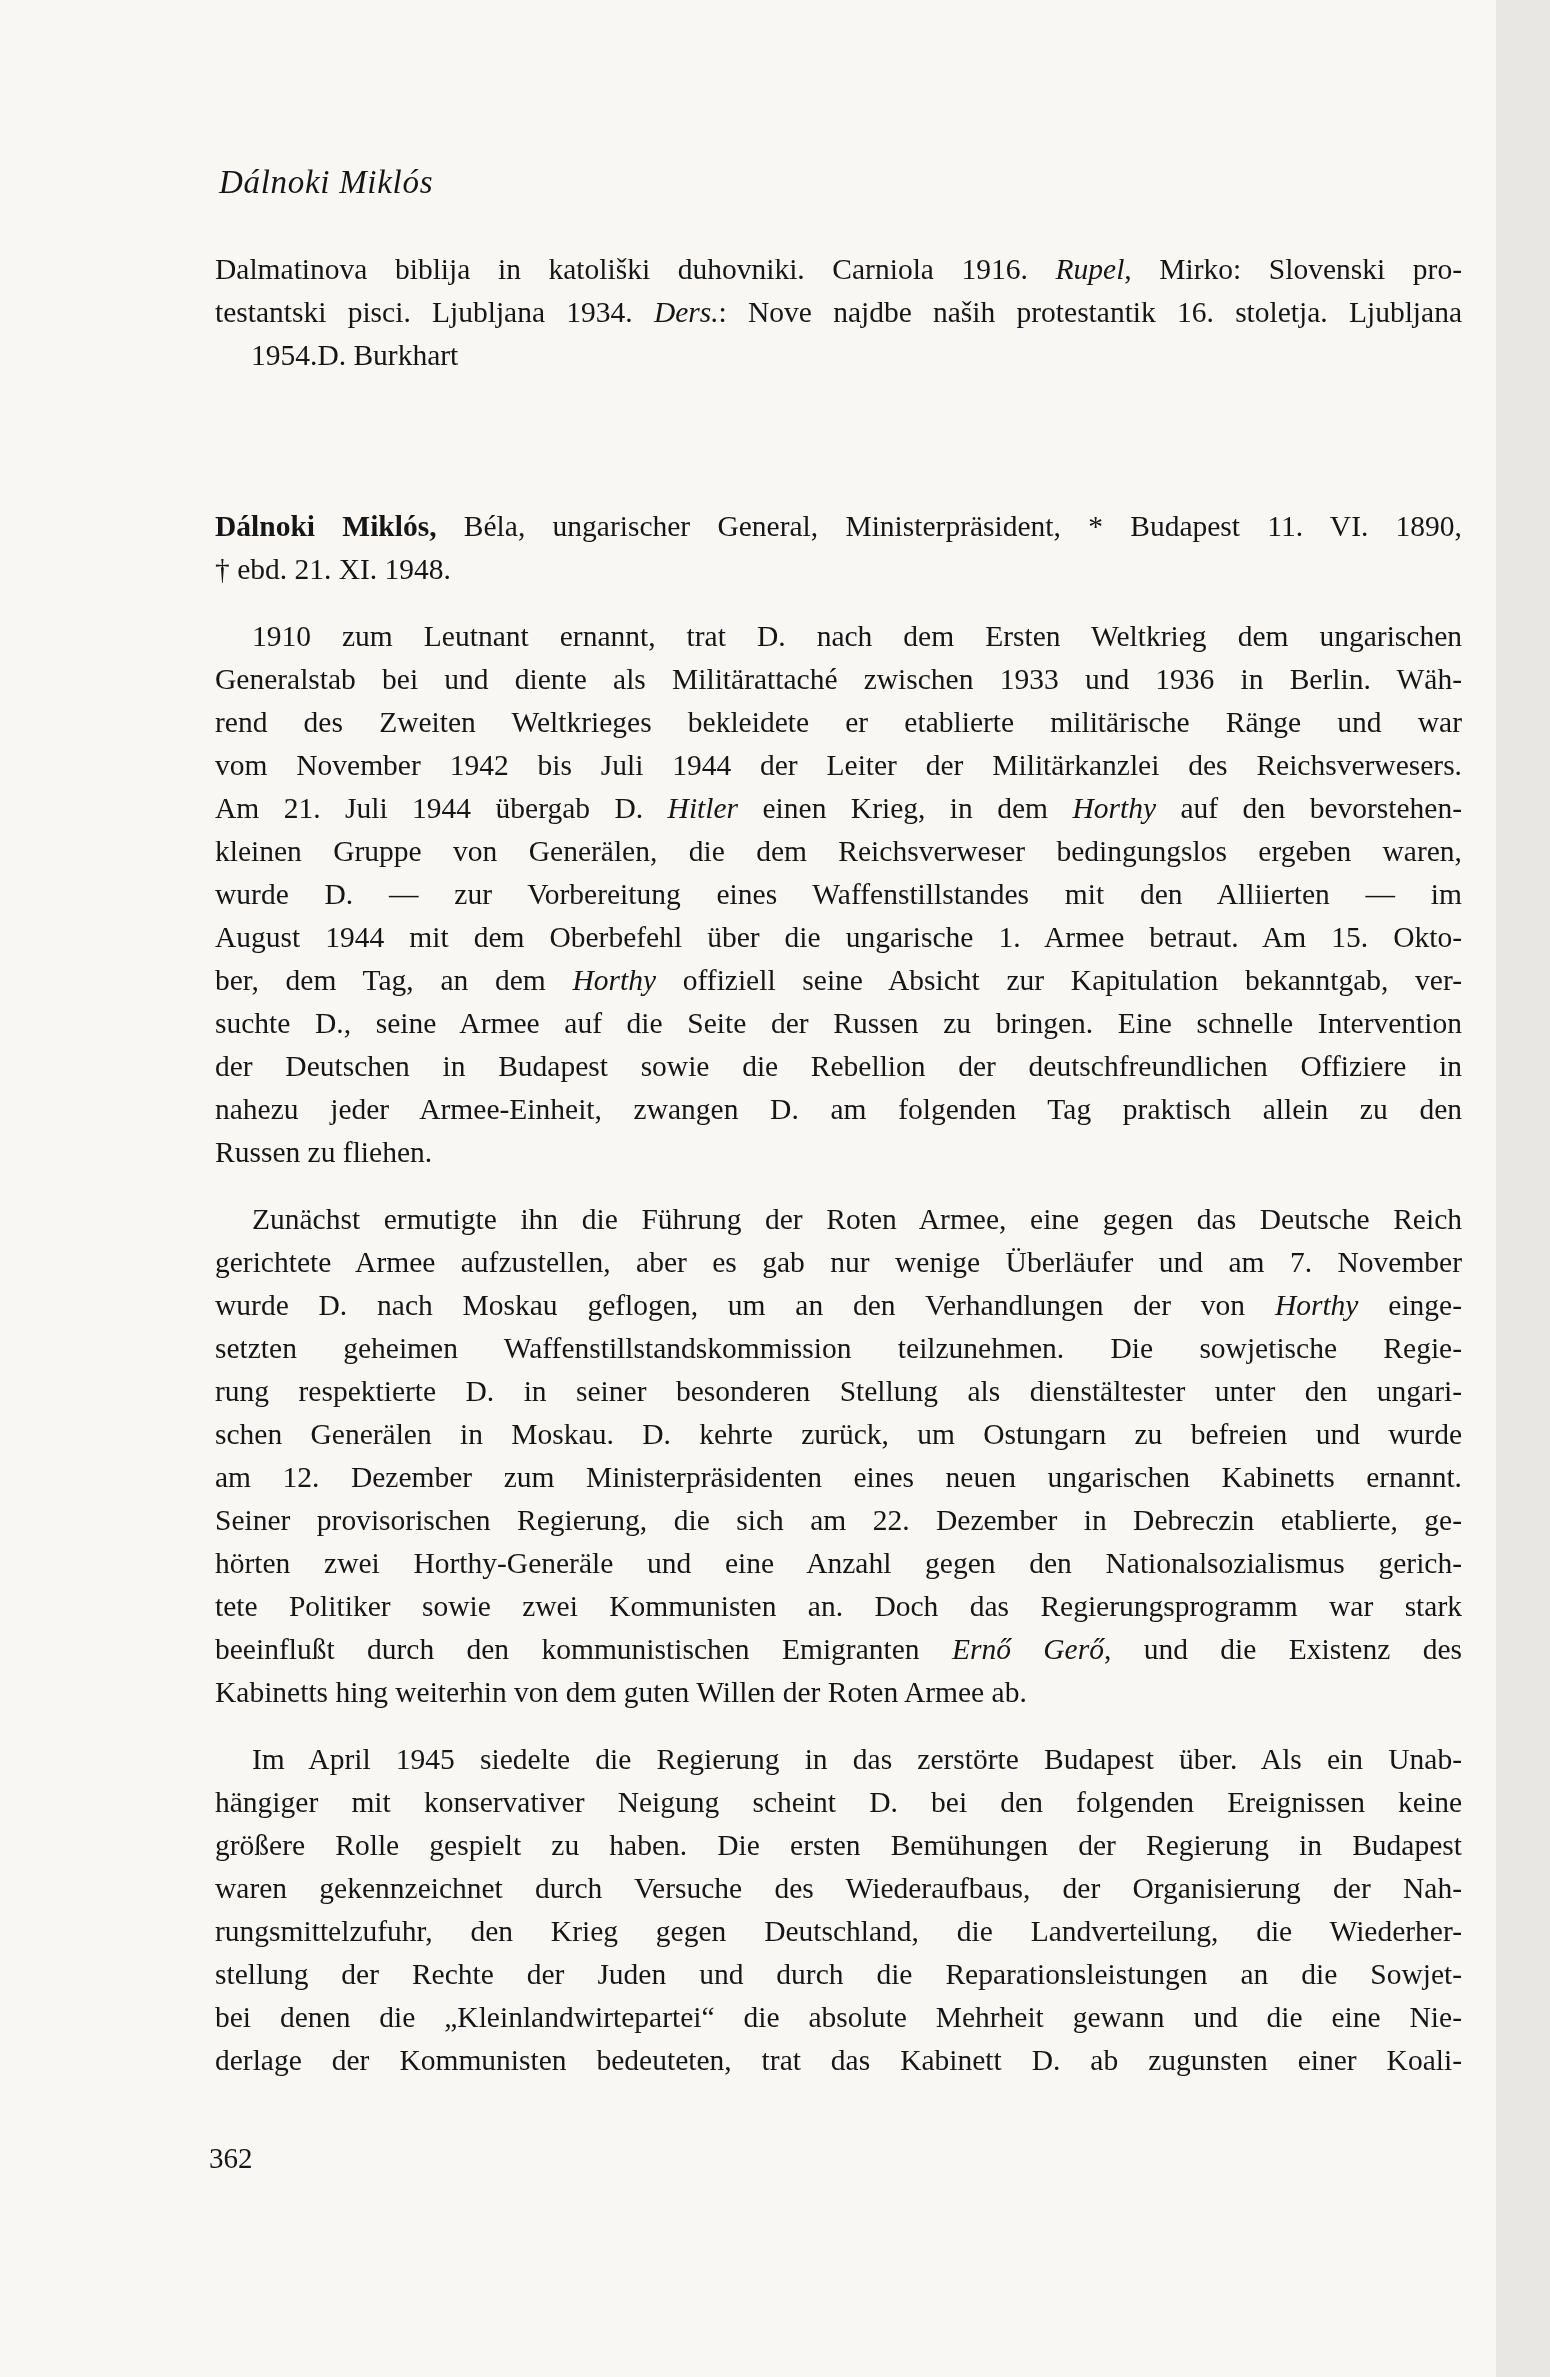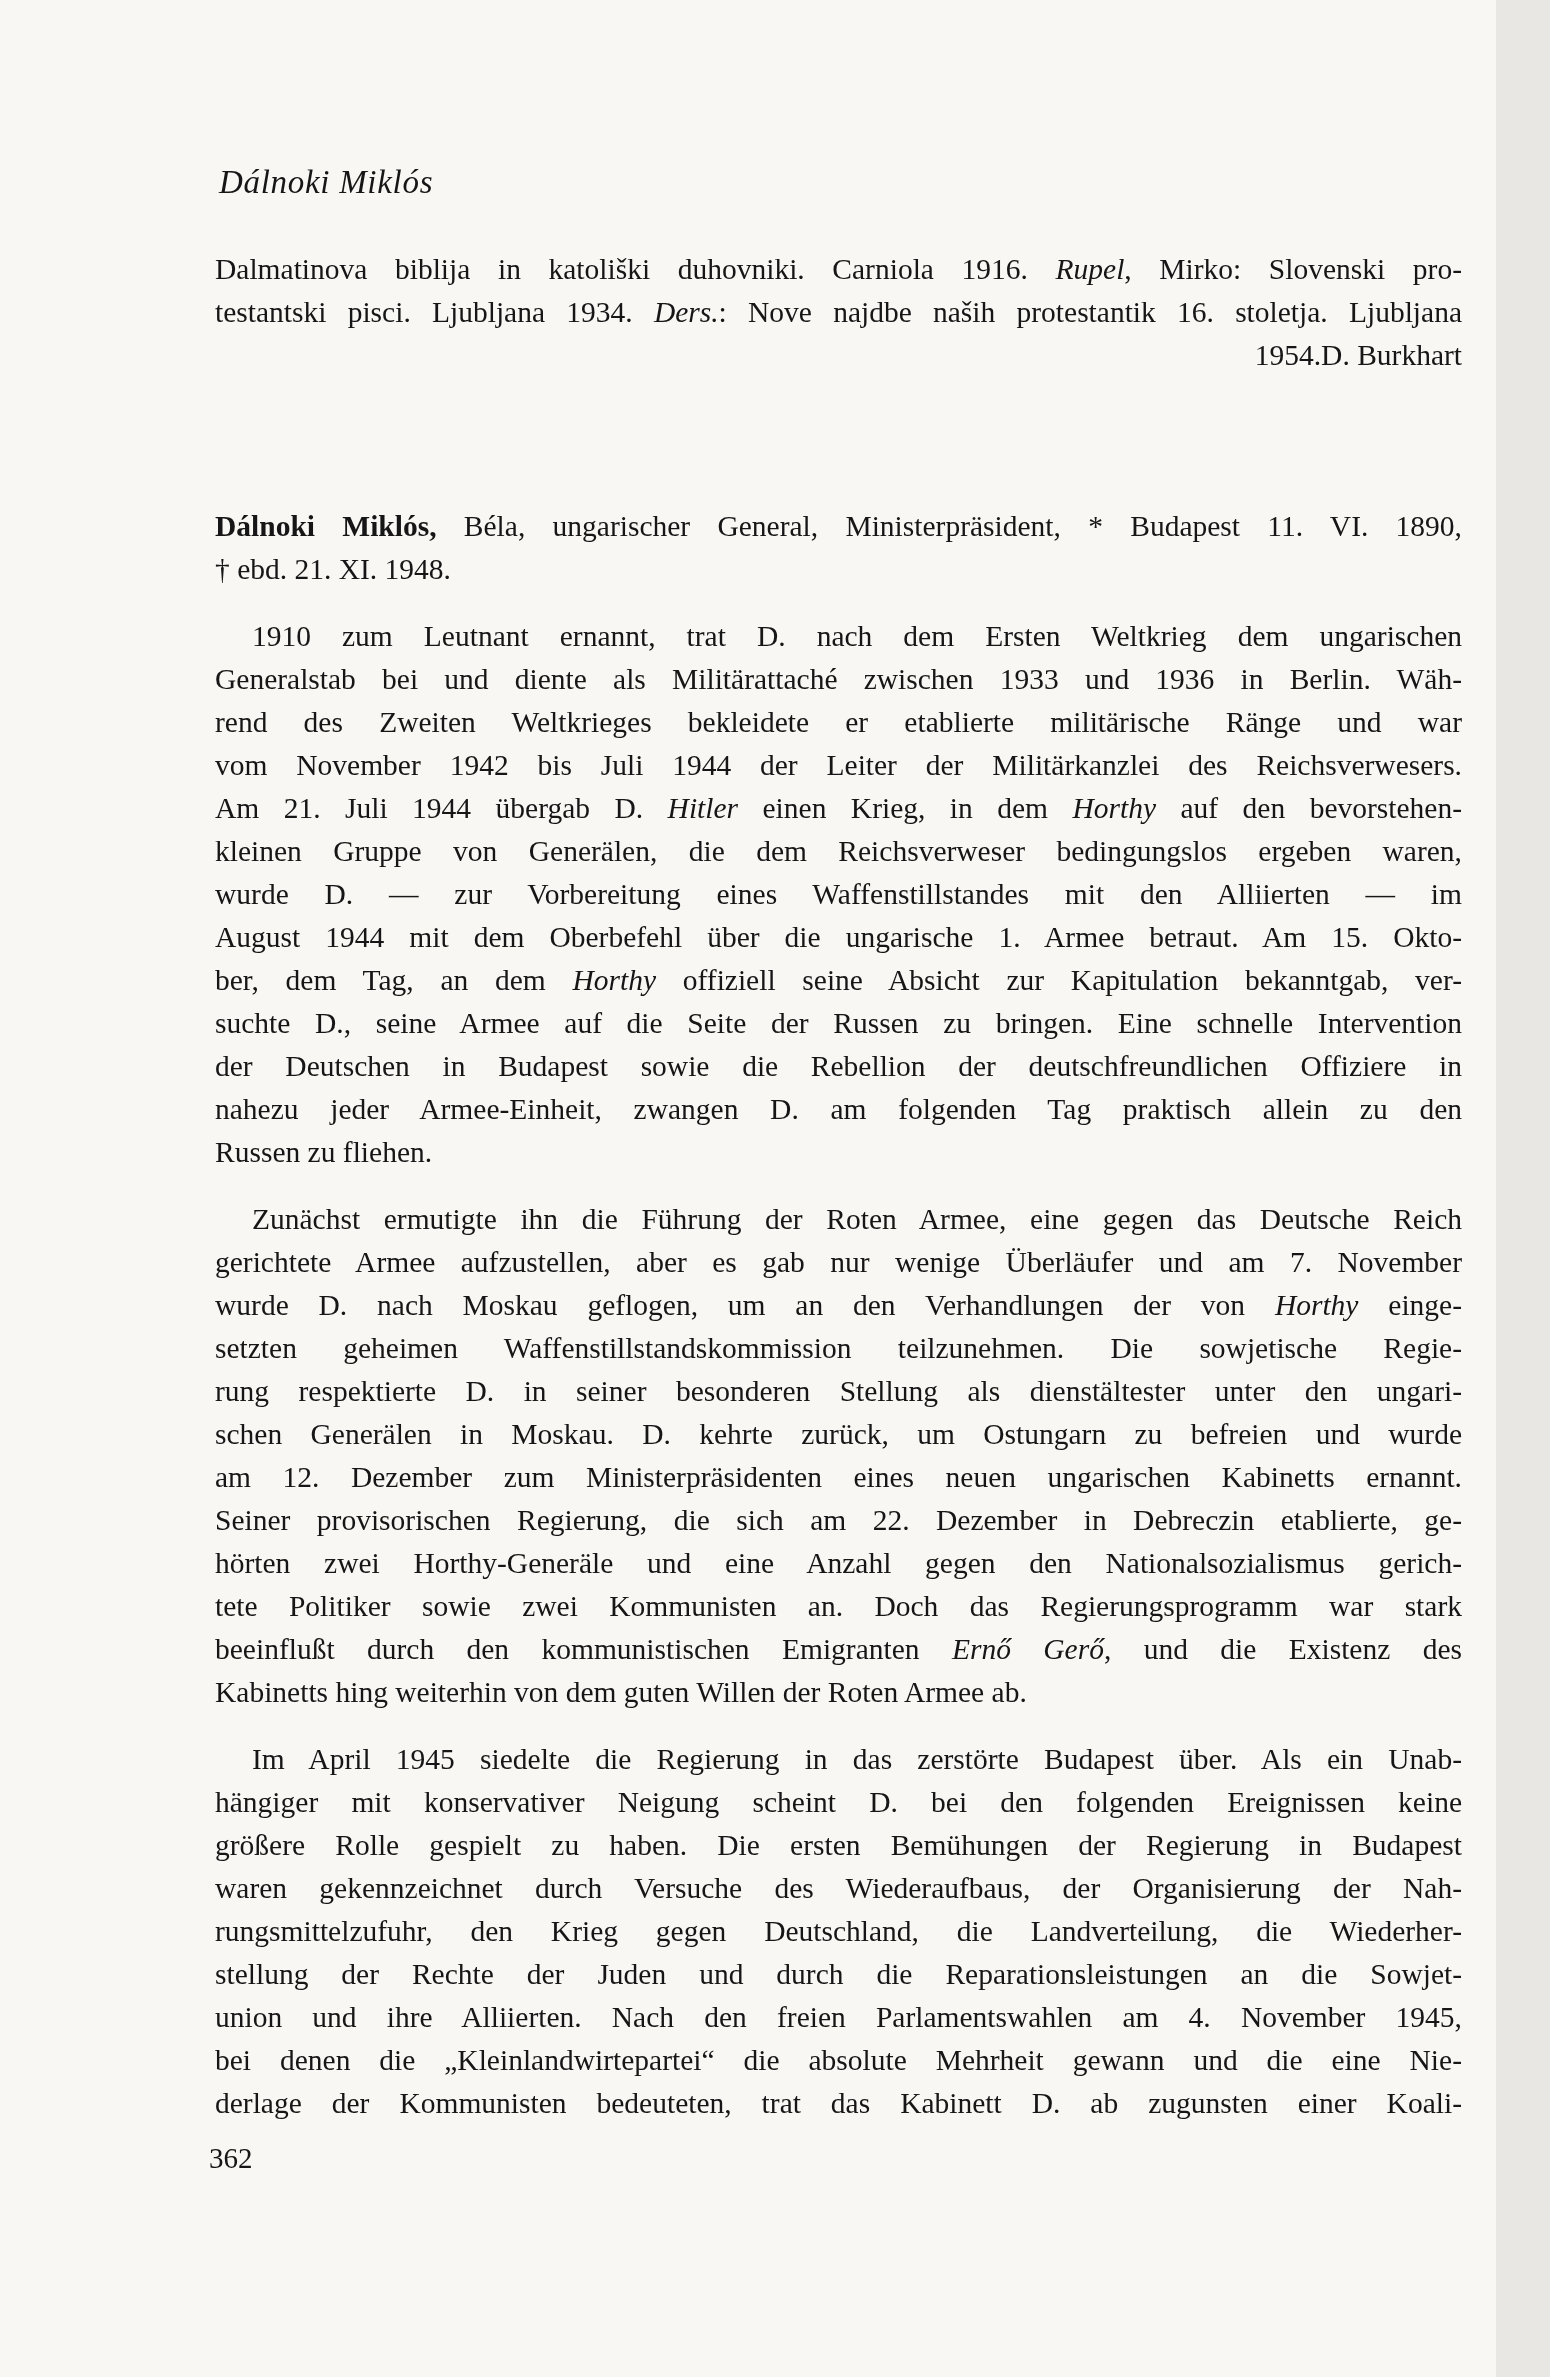--- a/index.html
+++ b/index.html
@@ -38,21 +38,21 @@
     line-height: 43px;
     text-align: justify;
     text-align-last: justify;
     text-justify: inter-word;
   }
   .line.align-left {
     text-align-last: left;
   }
   .line.align-split {
     display: flex;
-    justify-content: flex-end;
+    justify-content: flex-start;
     margin-left: 36px;
   }
   .line.indent {
     padding-left: 37px;
     margin-top: 24px;
   }
   .it { font-style: italic; }
   .bd { font-weight: bold; }
   .page-number {
     position: absolute;
@@ -104,20 +104,19 @@
       <div class="line"><span>hörten zwei Horthy-Generäle und eine Anzahl gegen den Nationalsozialismus gerich-</span></div>
       <div class="line"><span>tete Politiker sowie zwei Kommunisten an. Doch das Regierungsprogramm war stark</span></div>
       <div class="line"><span>beeinflußt durch den kommunistischen Emigranten </span><span class="it">Ernő Gerő</span><span>, und die Existenz des</span></div>
       <div class="line align-left"><span>Kabinetts hing weiterhin von dem guten Willen der Roten Armee ab.</span></div>
       <div class="line indent"><span>Im April 1945 siedelte die Regierung in das zerstörte Budapest über. Als ein Unab-</span></div>
       <div class="line"><span>hängiger mit konservativer Neigung scheint D. bei den folgenden Ereignissen keine</span></div>
       <div class="line"><span>größere Rolle gespielt zu haben. Die ersten Bemühungen der Regierung in Budapest</span></div>
       <div class="line"><span>waren gekennzeichnet durch Versuche des Wiederaufbaus, der Organisierung der Nah-</span></div>
       <div class="line"><span>rungsmittelzufuhr, den Krieg gegen Deutschland, die Landverteilung, die Wiederher-</span></div>
       <div class="line"><span>stellung der Rechte der Juden und durch die Reparationsleistungen an die Sowjet-</span></div>
-      <div class="line"><span>union und ihre Alliierten. Nach den freien Parlamentswahlen am 4. November 1945,</span></div>
       <div class="line"><span>bei denen die „Kleinlandwirtepartei“ die absolute Mehrheit gewann und die eine Nie-</span></div>
       <div class="line"><span>derlage der Kommunisten bedeuteten, trat das Kabinett D. ab zugunsten einer Koali-</span></div>
     </div>
 
   <div class="page-number">362</div>
 </div>
 
 
 </body></html>

